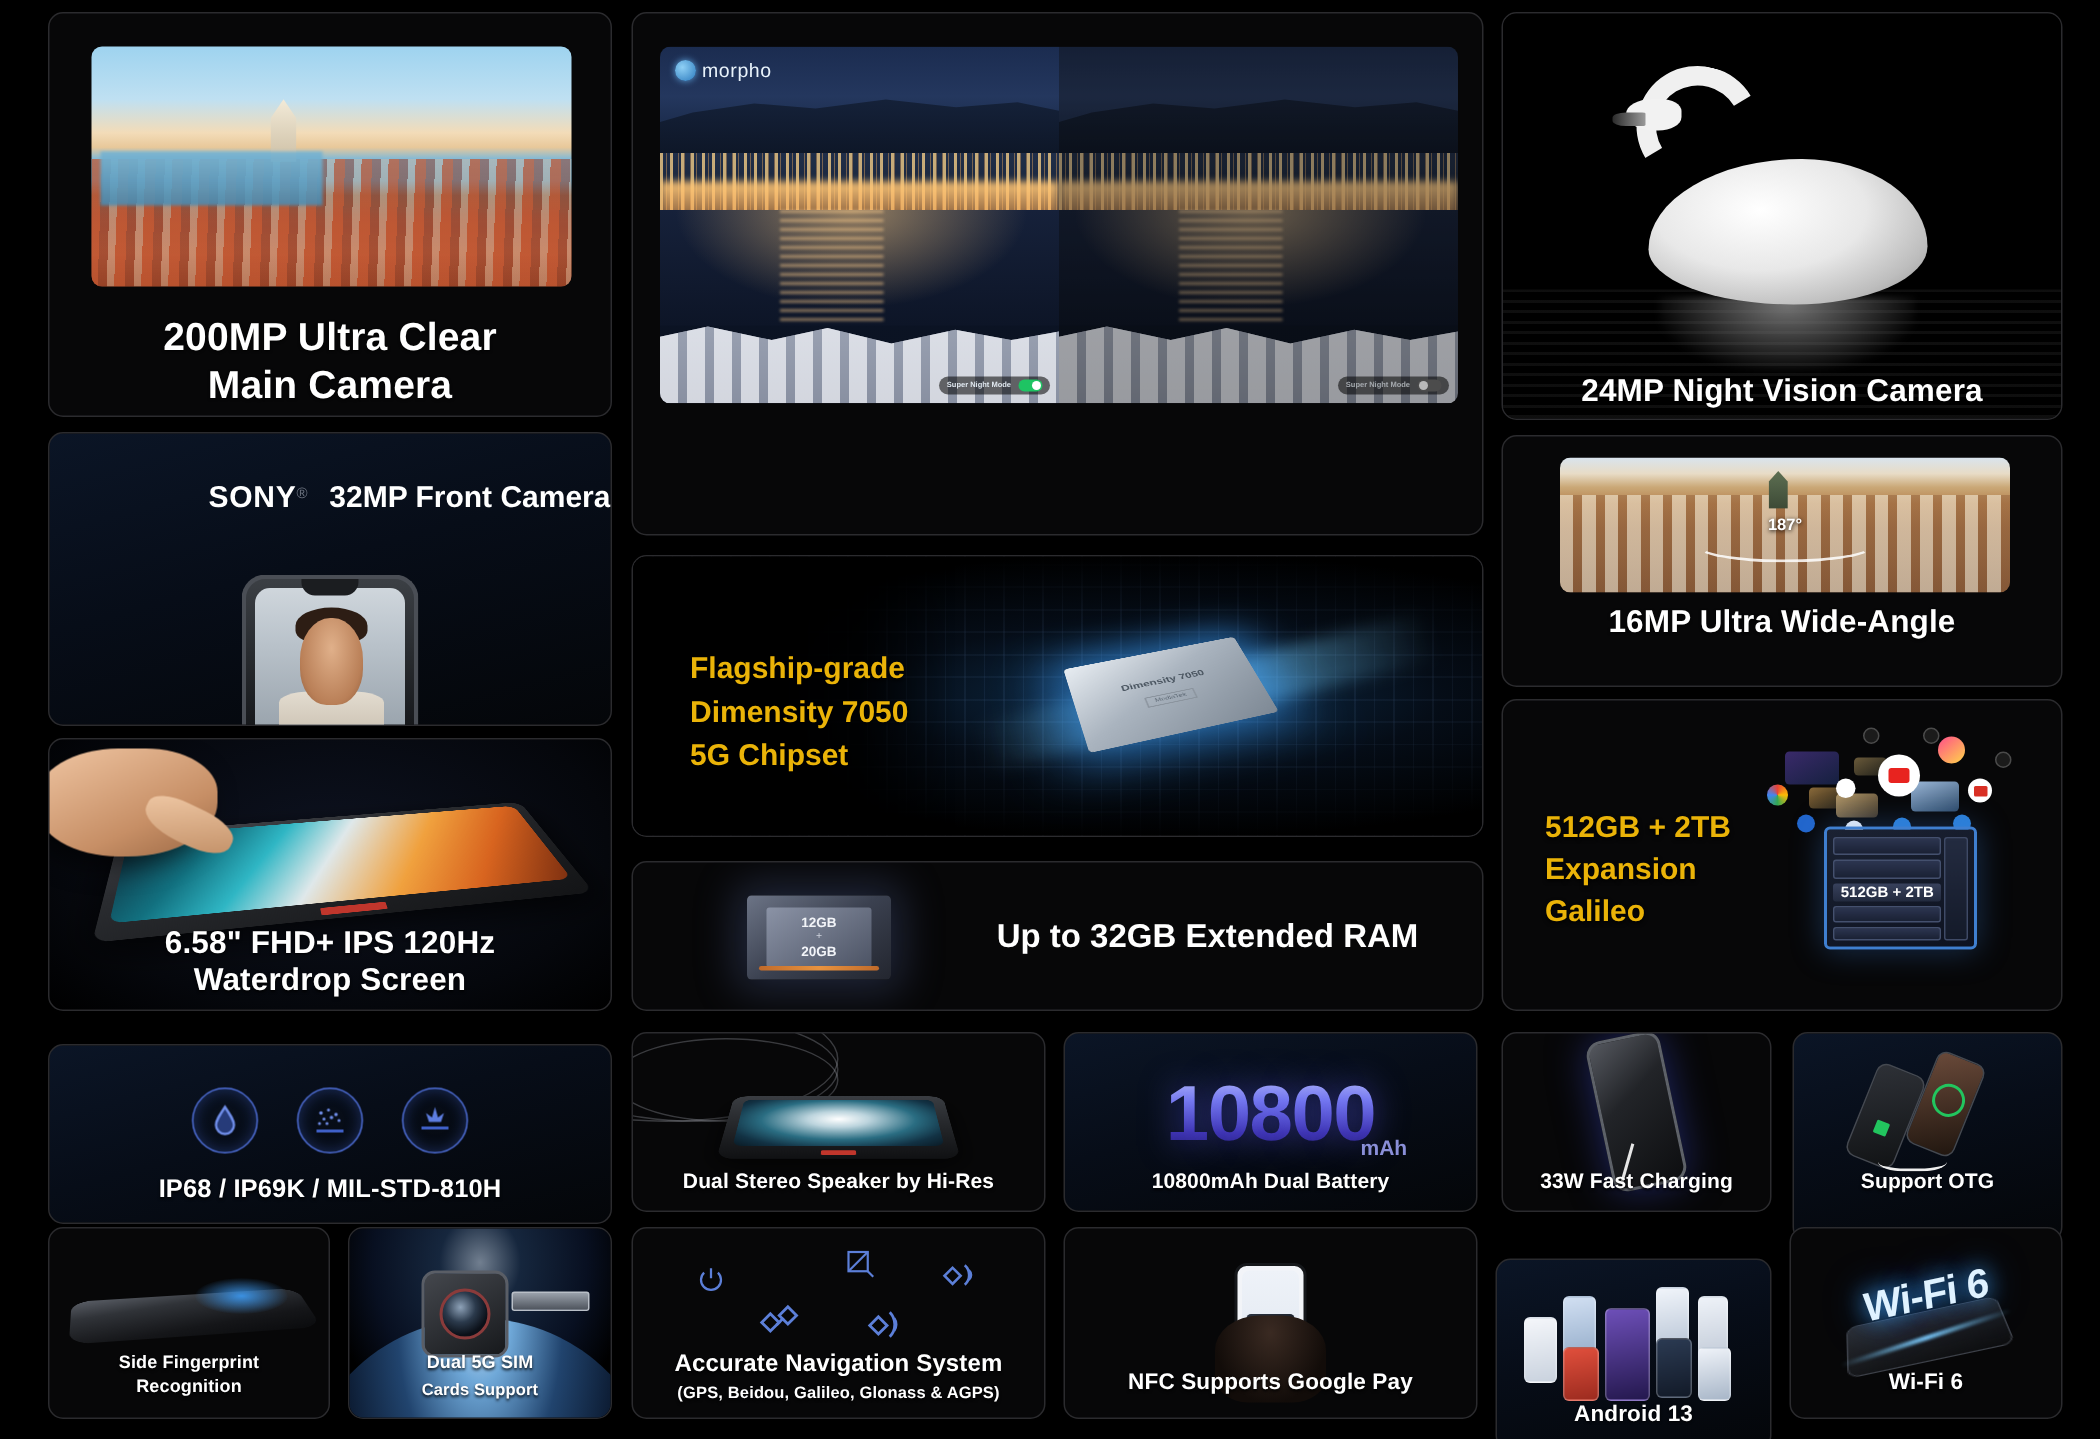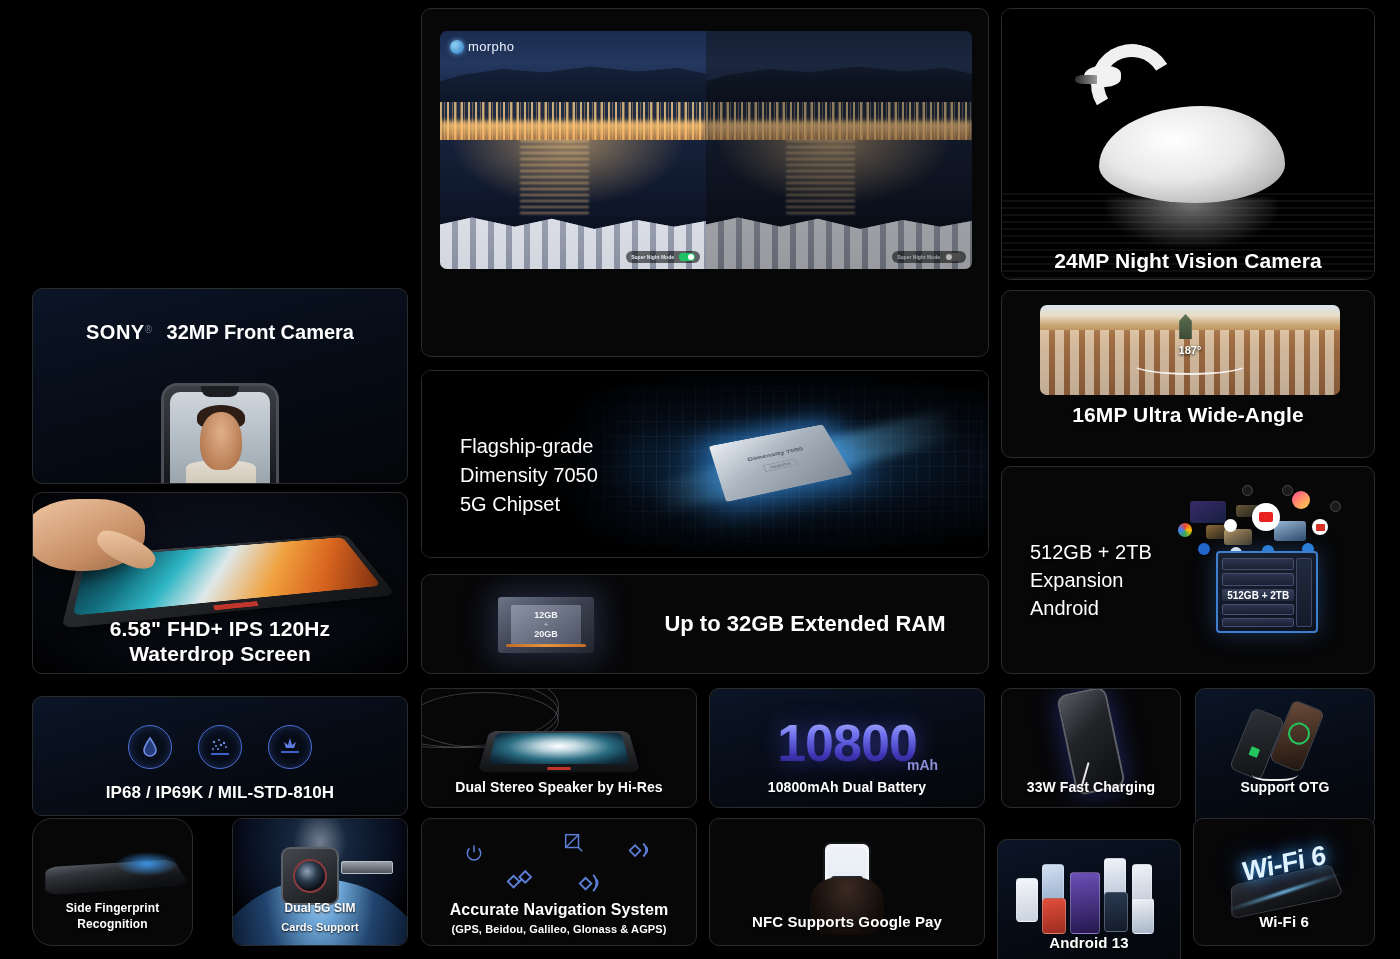--- a/index.html
+++ b/index.html
@@ -31,21 +31,21 @@
     text-shadow: 0 1px 2px rgba(0,0,0,.9);
   }
   .cap.lg  { font-size: 21px; }
   .cap.xl  { font-size: 26px; }
   .cap.md  { font-size: 17px; }
   .cap.sm  { font-size: 14px; }
   .cap.xs  { font-size: 11px; }
 
   .leftcap {
     position: absolute;
-    color: #ffffff; font-weight: normal;
+    color: #eab308; font-weight: bold;
     font-size: 20px; line-height: 1.5;
     text-align: left;
     text-shadow: 0 1px 3px #000;
   }
 
   .photo { position: absolute; border-radius: 7px; overflow: hidden; }
 
   
   .venice {
     background:
@@ -489,20 +489,27 @@
     width:120px; height:3px;
     background: linear-gradient(90deg, rgba(80,180,255,0), #7fd0ff, rgba(80,180,255,0));
     filter: blur(1px);
   }
 </style>
 </head>
 <body>
 
 <div class="page">
 
+  <div class="panel" style="left:32px; top:8px; width:376px; height:270px;">
+    <div class="photo venice" style="left:28px; top:22px; width:320px; height:160px;">
+      <div class="dome"></div>
+    </div>
+    <div class="cap xl" style="top:200px;">200MP Ultra Clear</div>
+    <div class="cap xl" style="top:232px;">Main Camera</div>
+  </div>
 
   <div class="panel" style="left:421px; top:8px; width:568px; height:349px;">
     <div class="photo" style="left:18px; top:22px; width:532px; height:238px;">
       <div class="nightcity">
         <div class="nc-half nc-l">
           <div class="nc-body"></div>
           <div class="nc-hill"></div>
           <div class="nc-lights"></div>
           <div class="nc-harbor"></div>
           <div class="nc-water"></div>
@@ -538,21 +545,21 @@
       <div class="swan-water"></div>
       <div class="swan-body"></div>
       <div class="swan-neck"></div>
       <div class="swan-head"></div>
       <div class="swan-beak"></div>
     </div>
     <div class="cap lg" style="top:240px;">24MP Night Vision Camera</div>
   </div>
 
   <div class="panel navy" style="left:32px; top:288px; width:376px; height:196px;">
-    <div style="position:absolute; left:0; right:0; top:32px; text-align:center; white-space:nowrap;">
+    <div style="position:absolute; left:0; right:0; top:32px; text-align:right; white-space:nowrap;">
       <span style="font-size:20px; font-weight:bold; color:#fff; letter-spacing:.5px;">SONY</span><span style="font-size:10px; color:#6f7683; vertical-align:super;">®</span>
       <span style="display:inline-block; width:10px;"></span><span style="font-size:20px; font-weight:bold; color:#fff;">32MP Front Camera</span>
     </div>
     <div class="selfie-phone" style="top:94px; width:118px; height:102px;">
       <div class="notch"></div>
       <div class="selfie-screen">
         <div class="selfie-shirt"></div>
         <div class="selfie-hair"></div>
         <div class="selfie-face"></div>
       </div>
@@ -591,21 +598,21 @@
     </div>
     <div class="hand" style="left:-8px; top:6px; width:120px; height:72px;"></div>
     <div class="finger" style="left:62px; top:44px; width:62px; height:26px; transform:rotate(26deg);"></div>
     <div class="cap lg" style="top:124px;">6.58" FHD+ IPS 120Hz</div>
     <div class="cap lg" style="top:149px;">Waterdrop Screen</div>
   </div>
 
   <div class="panel" style="left:1001px; top:466px; width:374px; height:208px;">
     <div class="leftcap" style="left:28px; top:70px;">512GB + 2TB</div>
     <div class="leftcap" style="left:28px; top:98px;">Expansion</div>
-    <div class="leftcap" style="left:28px; top:126px;">Android</div>
+    <div class="leftcap" style="left:28px; top:126px;">Galileo</div>
 
     <div>
       <div class="app-card" style="left:188px; top:34px; width:36px; height:22px; background: linear-gradient(150deg,#3a2a6a,#15203f);"></div>
       <div class="app-card" style="left:204px; top:58px; width:22px; height:14px; background: linear-gradient(150deg,#8a6a3a,#2a2418);"></div>
       <div class="app-card" style="left:234px; top:38px; width:22px; height:12px; background: linear-gradient(150deg,#6a5a3a,#20201a);"></div>
       <div class="app-card" style="left:272px; top:54px; width:32px; height:20px; background: linear-gradient(160deg,#9ab7d8,#2e4a68);"></div>
       <div class="app-card" style="left:222px; top:62px; width:28px; height:16px; background: linear-gradient(150deg,#b59a6a,#423626);"></div>
 
       <div class="app-bubble" style="left:250px; top:36px; width:28px; height:28px; background:#fff;">
         <span style="display:block; width:14px; height:10px; background:#e8231f; border-radius:2px; position:relative;"></span>
@@ -716,21 +723,21 @@
       </div>
       <div class="otg-p" style="left:84px; top:14px; width:34px; height:66px; transform:rotate(22deg);
                   background: linear-gradient(150deg,#6a4a3a,#20160f);">
         <span class="otg-ring" style="left:6px; top:18px;"></span>
       </div>
       <div class="otg-wire" style="left:56px; top:76px; width:46px; height:16px;"></div>
     </div>
     <div class="cap sm" style="top:90px;">Support OTG</div>
   </div>
 
-  <div class="panel" style="left:32px; top:818px; width:161px; height:128px;border-radius:20px;">
+  <div class="panel" style="left:32px; top:818px; width:188px; height:128px;">
     <div style="position:absolute; inset:0;">
       <div class="fp-phone"></div>
       <div class="fp-spot"></div>
     </div>
     <div class="cap xs" style="top:82px; font-size:12px;">Side Fingerprint</div>
     <div class="cap xs" style="top:98px; font-size:12px;">Recognition</div>
   </div>
 
   <div class="panel" style="left:232px; top:818px; width:176px; height:128px;">
     <div style="position:absolute; inset:0; overflow:hidden;">

